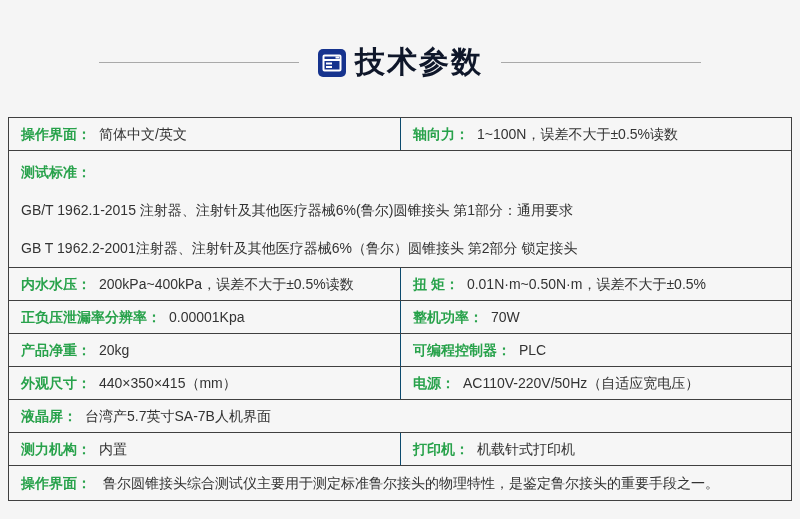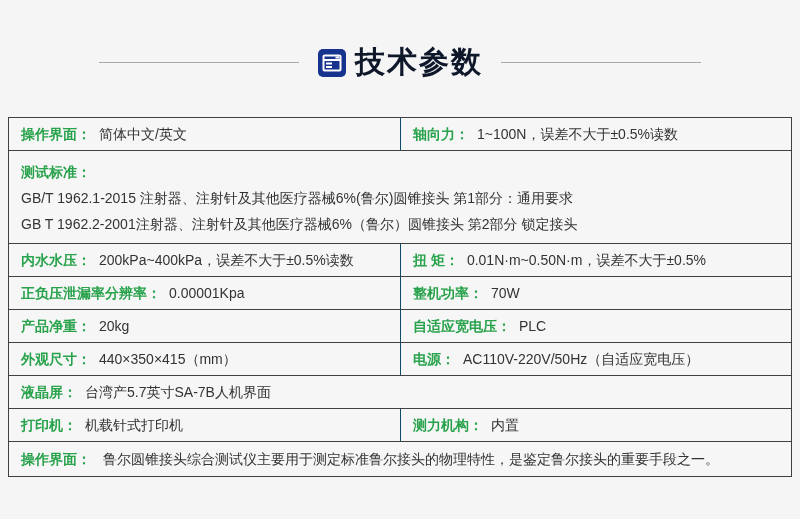--- a/index.html
+++ b/index.html
@@ -63,21 +63,21 @@
     display:block;
   }
   .label {
     color:#28a24b;
     font-weight:bold;
     margin-right:8px;
     white-space:nowrap;
   }
   .value { color:#333; }
   .std-lines { line-height:26px; color:#333; }
-  .std-line { display:block; }
+  .std-line { display:block;margin-top:12px; }
   .std-label-line { line-height:26px; padding-top:2px; }
   .app-row .cell-full { padding:7px 12px; }
 </style>
 </head>
 <body>
 
 <div class="header">
   <div class="divider-line"></div>
   <div class="title-wrap">
     <svg class="title-icon" viewBox="0 0 30 30" xmlns="http://www.w3.org/2000/svg">
@@ -139,21 +139,21 @@
       <span class="value">70W</span>
     </div>
   </div>
 
   <div class="row">
     <div class="cell">
       <span class="label">产品净重：</span>
       <span class="value">20kg</span>
     </div>
     <div class="cell">
-      <span class="label">自适应宽电压：</span>
+      <span class="label">可编程控制器：</span>
       <span class="value">PLC</span>
     </div>
   </div>
 
   <div class="row">
     <div class="cell">
       <span class="label">外观尺寸：</span>
       <span class="value">440×350×415（mm）</span>
     </div>
     <div class="cell">
@@ -164,26 +164,26 @@
 
   <div class="row">
     <div class="cell">
       <span class="label">液晶屏：</span>
       <span class="value">台湾产5.7英寸SA-7B人机界面</span>
     </div>
   </div>
 
   <div class="row">
     <div class="cell">
+      <span class="label">测力机构：</span>
+      <span class="value">内置</span>
+    </div>
+    <div class="cell">
       <span class="label">打印机：</span>
       <span class="value">机载针式打印机</span>
-    </div>
-    <div class="cell">
-      <span class="label">测力机构：</span>
-      <span class="value">内置</span>
     </div>
   </div>
 
   <div class="row app-row">
     <div class="cell cell-full">
       <span class="label">操作界面：</span>
       <span class="value">鲁尔圆锥接头综合测试仪主要用于测定标准鲁尔接头的物理特性，是鉴定鲁尔接头的重要手段之一。</span>
     </div>
   </div>
 

